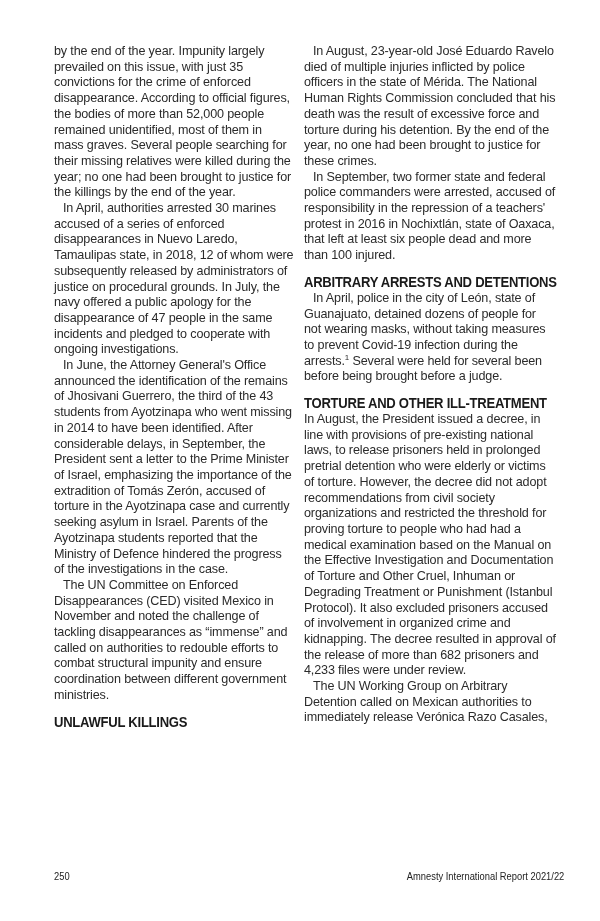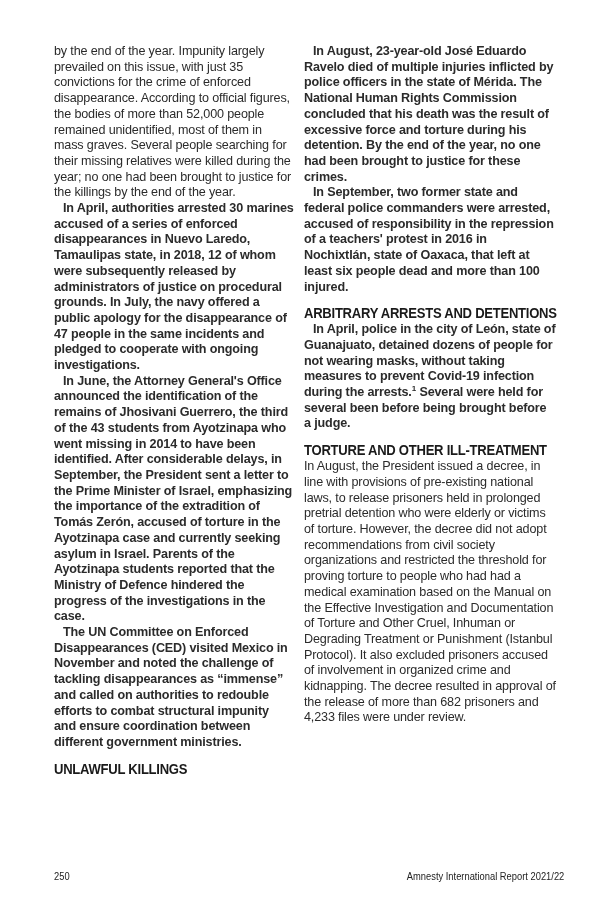--- a/index.html
+++ b/index.html
@@ -2,21 +2,21 @@
 <html><head>
 <meta charset="utf-8">
 <style>
   html, body { margin: 0; padding: 0; background: #ffffff; }
   body { width: 600px; height: 921px; position: relative; overflow: hidden; }
   .page { position: absolute; left: 4px; top: 0; width: 600px; height: 921px; background: #fff; }
   .col { position: absolute; top: 44px; font-family: "Liberation Sans", sans-serif; font-size: 12.6px; line-height: 15.7px; color: #2b2b2b; letter-spacing: -0.15px; }
   .col.left { left: 50px; width: 240px; }
   .col.right { left: 300px; width: 252px; }
   .col p { margin: 0; }
-  .col p.indent { text-indent: 9px; font-weight: bold; }
+  .col p.indent { text-indent: 9px; }
   .col h2 { margin: 9px 0 1px 0; font-family: "Liberation Sans", sans-serif; font-weight: bold; font-size: 15.2px; line-height: 17px; color: #1a1a1a; letter-spacing: -0.3px; transform: scaleX(0.86); transform-origin: left center; white-space: nowrap; }
   sup { font-size: 8px; line-height: 0; vertical-align: super; }
   .footer { position: absolute; top: 870px; font-family: "Liberation Sans", sans-serif; font-size: 11px; color: #222; transform: scaleX(0.85); }
   .footer.left { left: 50px; transform-origin: left center; }
   .footer.right { right: 40px; transform-origin: right center; }
 </style>
 </head>
 <body>
 
 <div class="page">
@@ -29,18 +29,19 @@
     <h2>UNLAWFUL KILLINGS</h2>
   </div>
 
   <div class="col right">
     <p class="indent">In August, 23-year-old José Eduardo Ravelo died of multiple injuries inflicted by police officers in the state of Mérida. The National Human Rights Commission concluded that his death was the result of excessive force and torture during his detention. By the end of the year, no one had been brought to justice for these crimes.</p>
     <p class="indent">In September, two former state and federal police commanders were arrested, accused of responsibility in the repression of a teachers' protest in 2016 in Nochixtlán, state of Oaxaca, that left at least six people dead and more than 100 injured.</p>
     <h2>ARBITRARY ARRESTS AND DETENTIONS</h2>
     <p class="indent"><span>In April, police in the city of León, state of Guanajuato, detained dozens of people for not wearing masks, without taking measures to prevent Covid-19 infection during the arrests.</span><sup>1</sup><span> Several were held for several been before being brought before a judge.</span></p>
     <h2>TORTURE AND OTHER ILL-TREATMENT</h2>
     <p>In August, the President issued a decree, in line with provisions of pre-existing national laws, to release prisoners held in prolonged pretrial detention who were elderly or victims of torture. However, the decree did not adopt recommendations from civil society organizations and restricted the threshold for proving torture to people who had had a medical examination based on the Manual on the Effective Investigation and Documentation of Torture and Other Cruel, Inhuman or Degrading Treatment or Punishment (Istanbul Protocol). It also excluded prisoners accused of involvement in organized crime and kidnapping. The decree resulted in approval of the release of more than 682 prisoners and 4,233 files were under review.</p>
+    <p class="indent">The UN Working Group on Arbitrary Detention called on Mexican authorities to immediately release Verónica Razo Casales,</p>
   </div>
 
   <div class="footer left">250</div>
   <div class="footer right">Amnesty International Report 2021/22</div>
 
 </div>
 
 </body></html>

